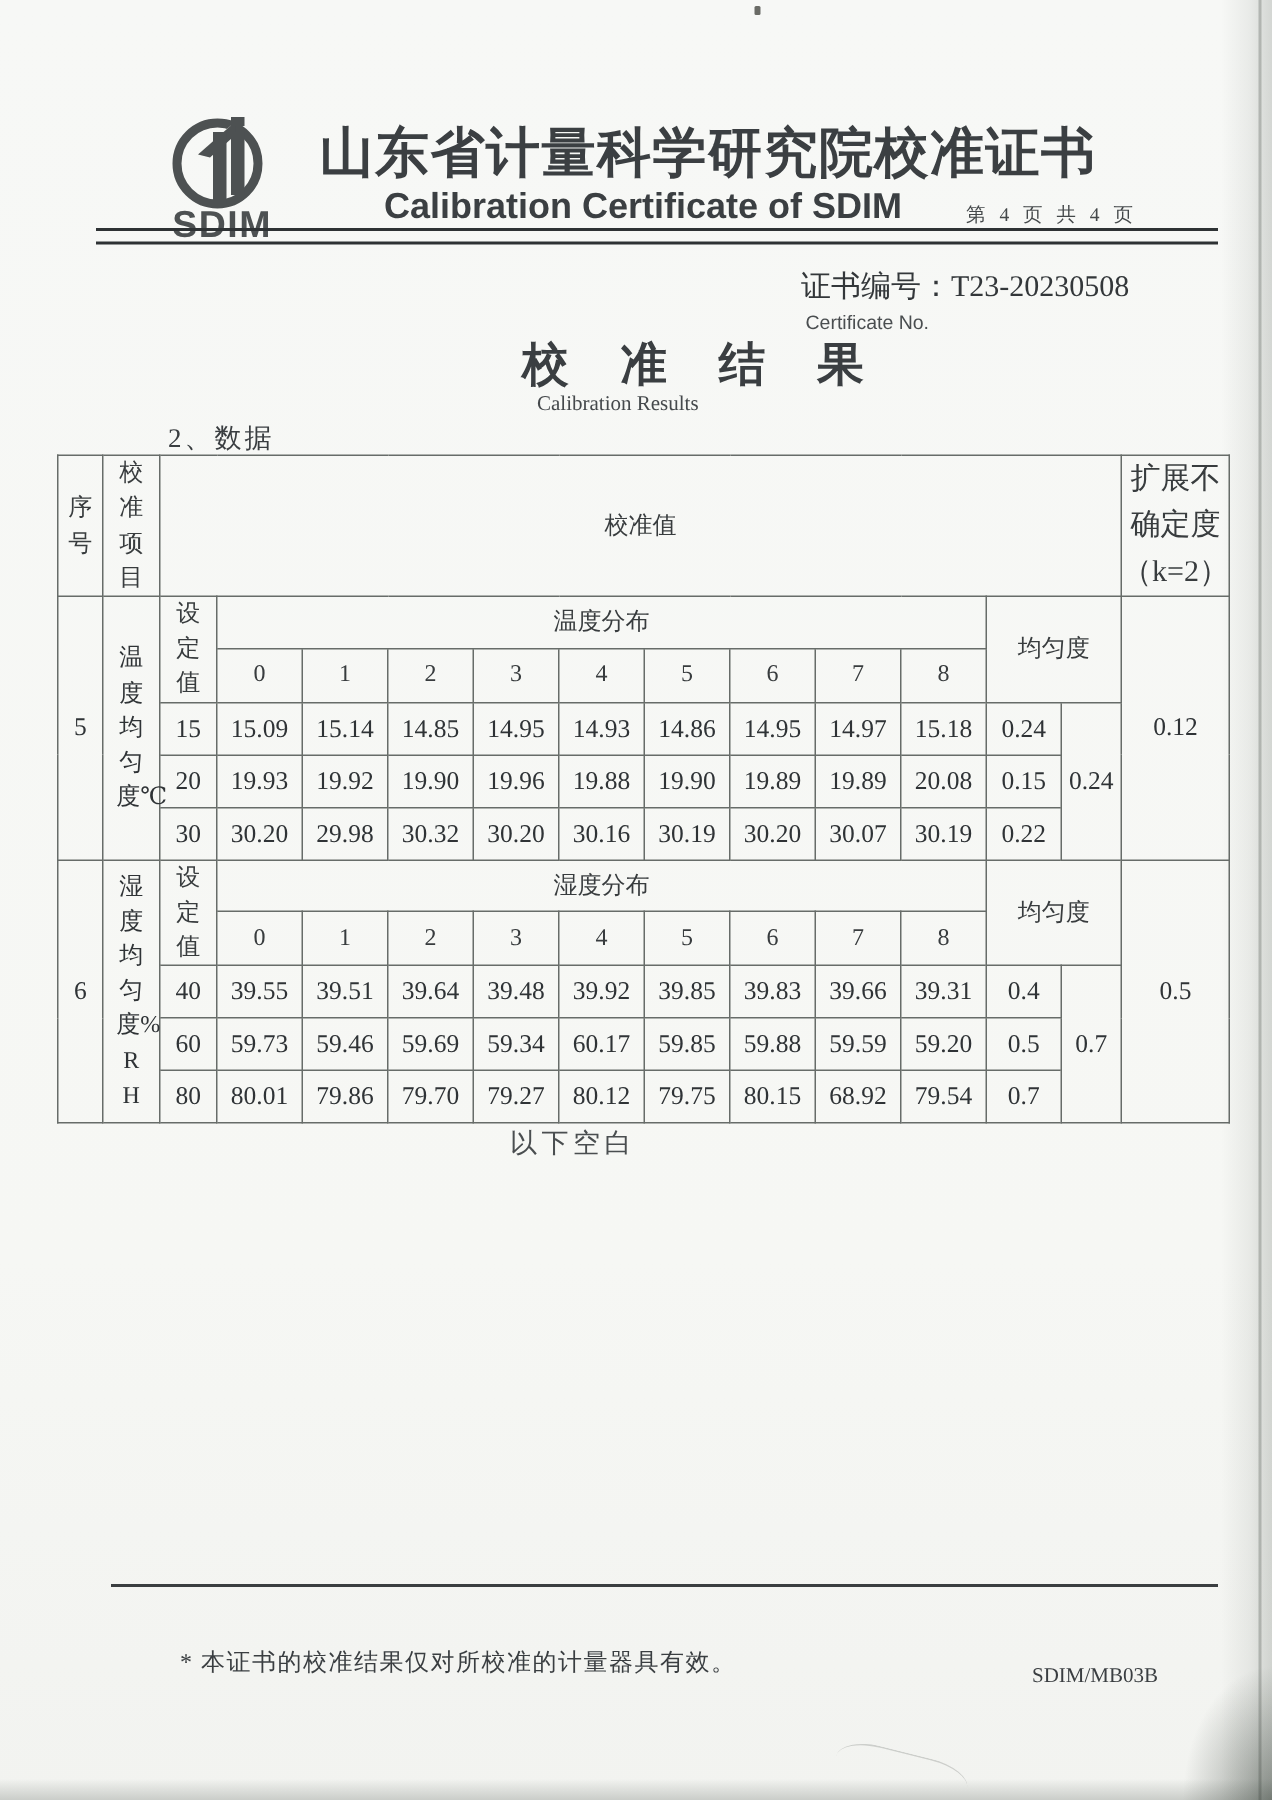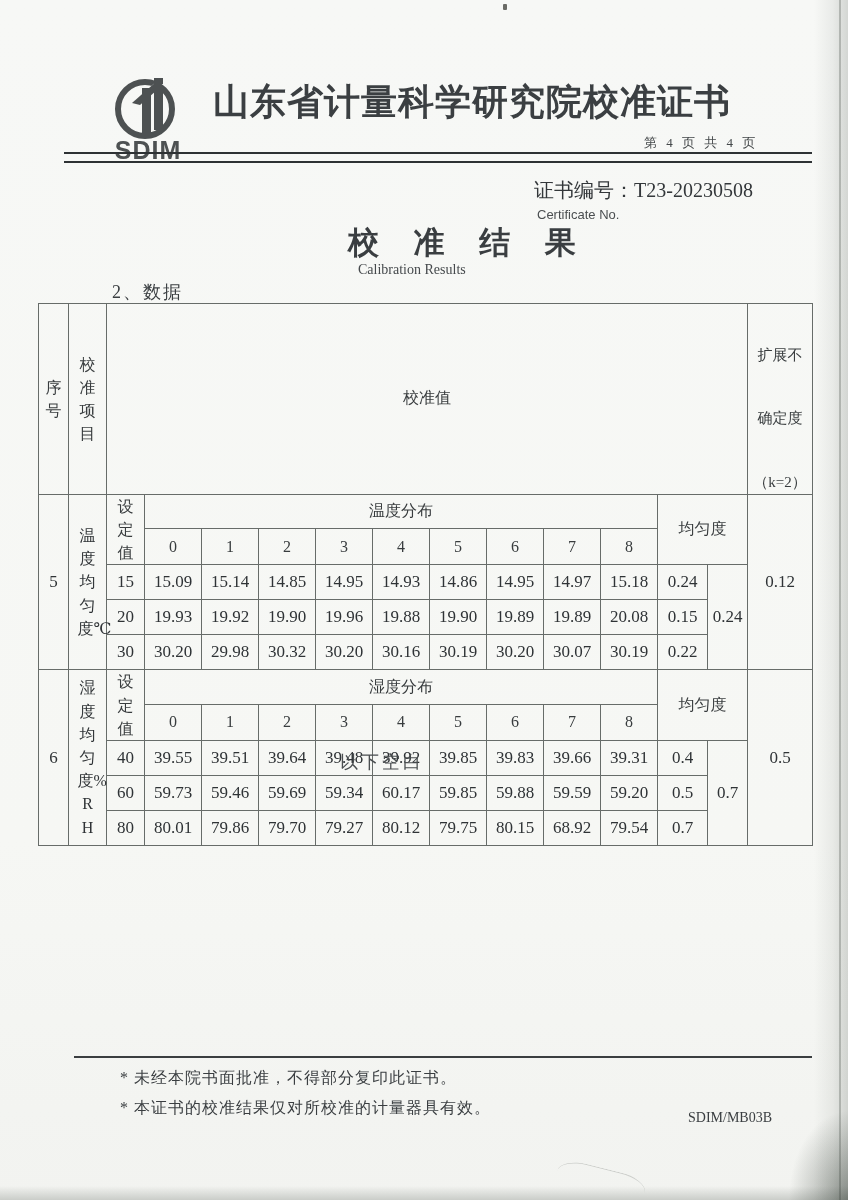--- a/index.html
+++ b/index.html
@@ -40,21 +40,21 @@
   .result-en{position:absolute;left:358px;top:262px;font-family:Liberation Serif, serif;
     font-size:14px;color:#45494c;}
   .data-label{position:absolute;left:112px;top:280px;font-size:18px;color:#3a3e41;letter-spacing:2px;}
   
   .cal-table{position:absolute;left:38px;top:303px;border-collapse:collapse;table-layout:fixed;}
   .cal-table td{border:1px solid #676c69;text-align:center;vertical-align:middle;
     font-size:17px;color:#2f3336;padding:0;}
   .cal-table .hd{font-size:16px;color:#383c3e;font-weight:normal;}
   .vwrap{display:inline-block;width:1.25em;word-break:break-all;line-height:1.45;
     font-size:16px;letter-spacing:0;}
-  .stack span{display:block;line-height:1.55;font-size:15px;margin-top:40px;}
+  .stack span{display:block;line-height:1.55;font-size:20px;}
   .num{font-size:17px;}
   
   .blank-note{position:absolute;left:0;top:750px;width:764px;text-align:center;
     font-size:18px;letter-spacing:3px;color:#4a4e50;}
   .rule-bottom{position:absolute;left:74px;top:1056px;width:738px;height:2px;background:#3a3e40;}
   .footnote{position:absolute;left:120px;font-size:16px;color:#3a3e41;letter-spacing:1px;white-space:nowrap;}
   .fn1{top:1068px;} .fn2{top:1098px;}
   .form-no{position:absolute;left:688px;top:1110px;font-size:14px;color:#3a3e41;}
 </style>
 </head>
@@ -67,20 +67,21 @@
       <circle cx="33" cy="33" r="27" fill="none" stroke="#4d5152" stroke-width="6"></circle>
       <path d="M18 28 L44 6 L44 16 L26 31 Z" fill="#f6f7f4"></path>
       <path d="M20 27 L45 5 L45 14 L28 29 Z" fill="#4d5152"></path>
       <rect x="30" y="12" width="9" height="48" fill="#4d5152"></rect>
       <rect x="42" y="12" width="9" height="42" fill="#4d5152"></rect>
       <rect x="42" y="2" width="9" height="6" fill="#4d5152"></rect>
     </svg>
     <div class="logo-text">SDIM</div>
   </div>
   <div class="title-cn">山东省计量科学研究院校准证书</div>
+  <div class="title-en">Calibration Certificate of SDIM</div>
   <div class="page-info">第 4 页 共 4 页</div>
   <div class="rule-top"></div>
 
   <div class="cert-no">证书编号：T23-20230508</div>
   <div class="cert-no-en">Certificate No.</div>
 
   <div class="result-cn">校 准 结 果</div>
   <div class="result-en">Calibration Results</div>
   <div class="data-label">2、数据</div>
 
@@ -233,21 +234,20 @@
       <td class="num">68.92</td>
       <td class="num">79.54</td>
       <td class="num">0.7</td>
     </tr>
   </tbody>
     </table>
 
   <div class="blank-note">以下空白</div>
 
   <div class="rule-bottom"></div>
-  <div class="footnote fn1">* 未经本院书面批准，不得部分复印此证书。</div>
   <div class="footnote fn2">* 本证书的校准结果仅对所校准的计量器具有效。</div>
   <div class="form-no">SDIM/MB03B</div>
 
   <div class="speck" style="left:503px;top:4px;width:4px;height:6px;"></div>
   <div class="crease"></div>
   <div class="edge-right"></div>
   <div class="edge-right-line"></div>
   <div class="edge-bottom"></div>
   <div class="corner-br"></div>
 </div>

